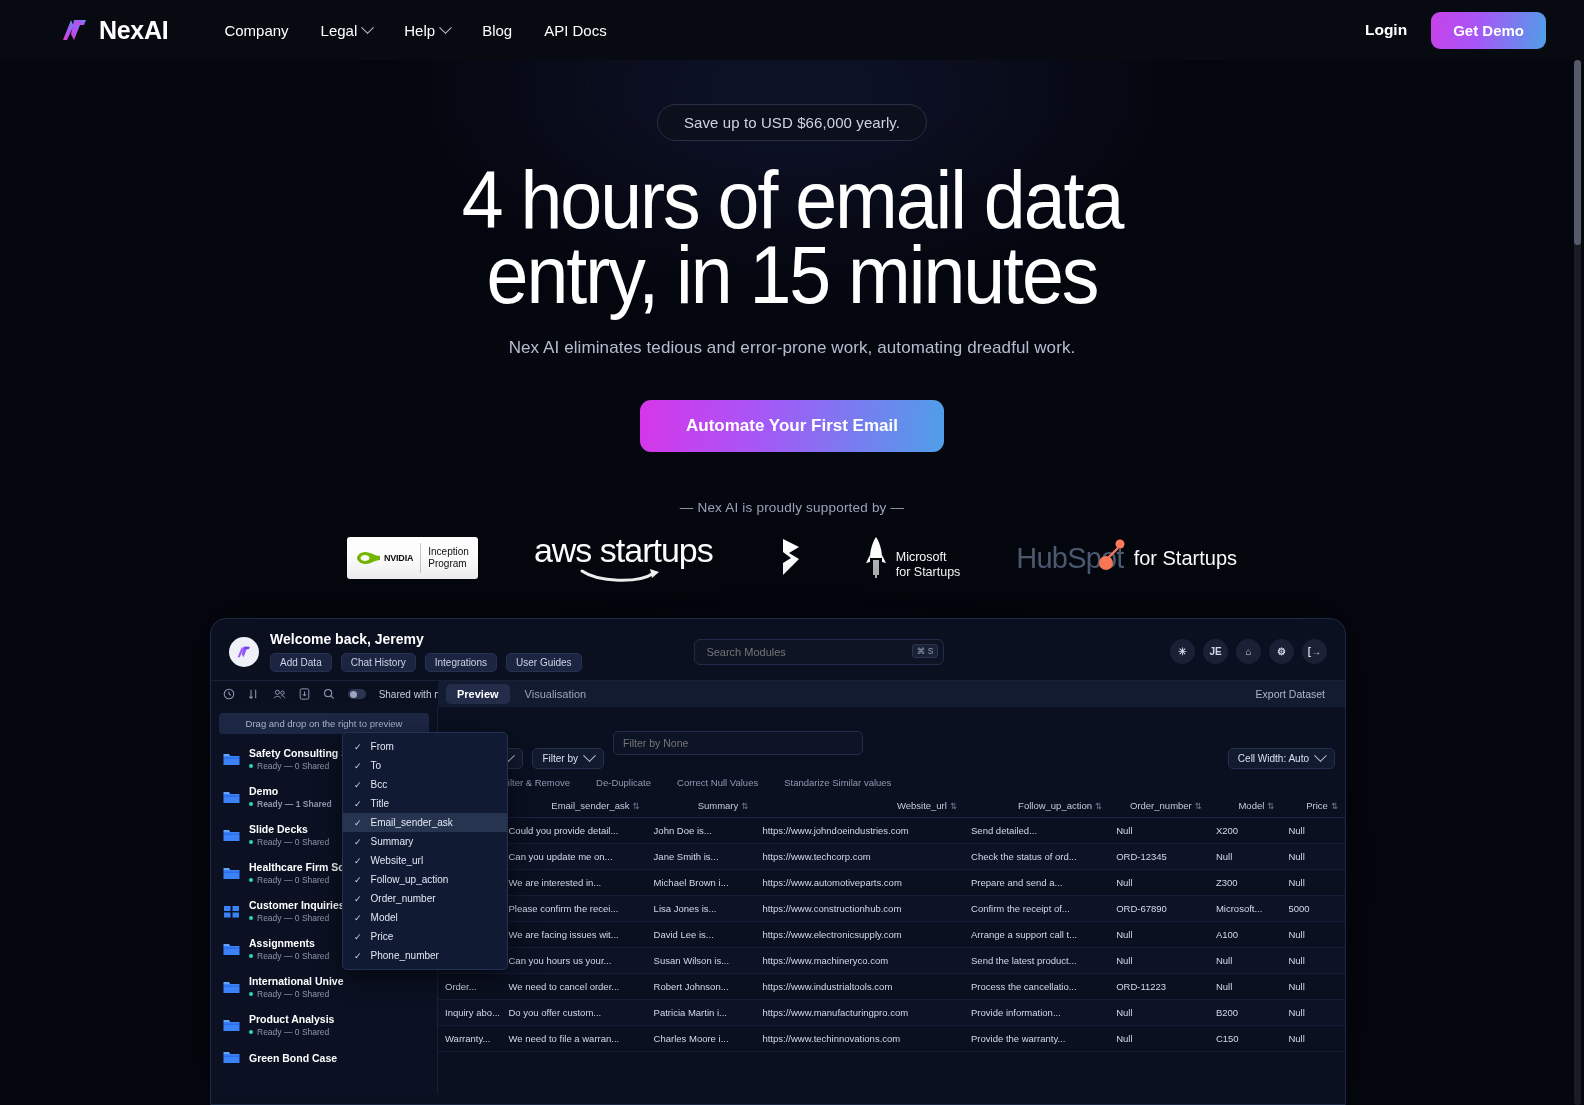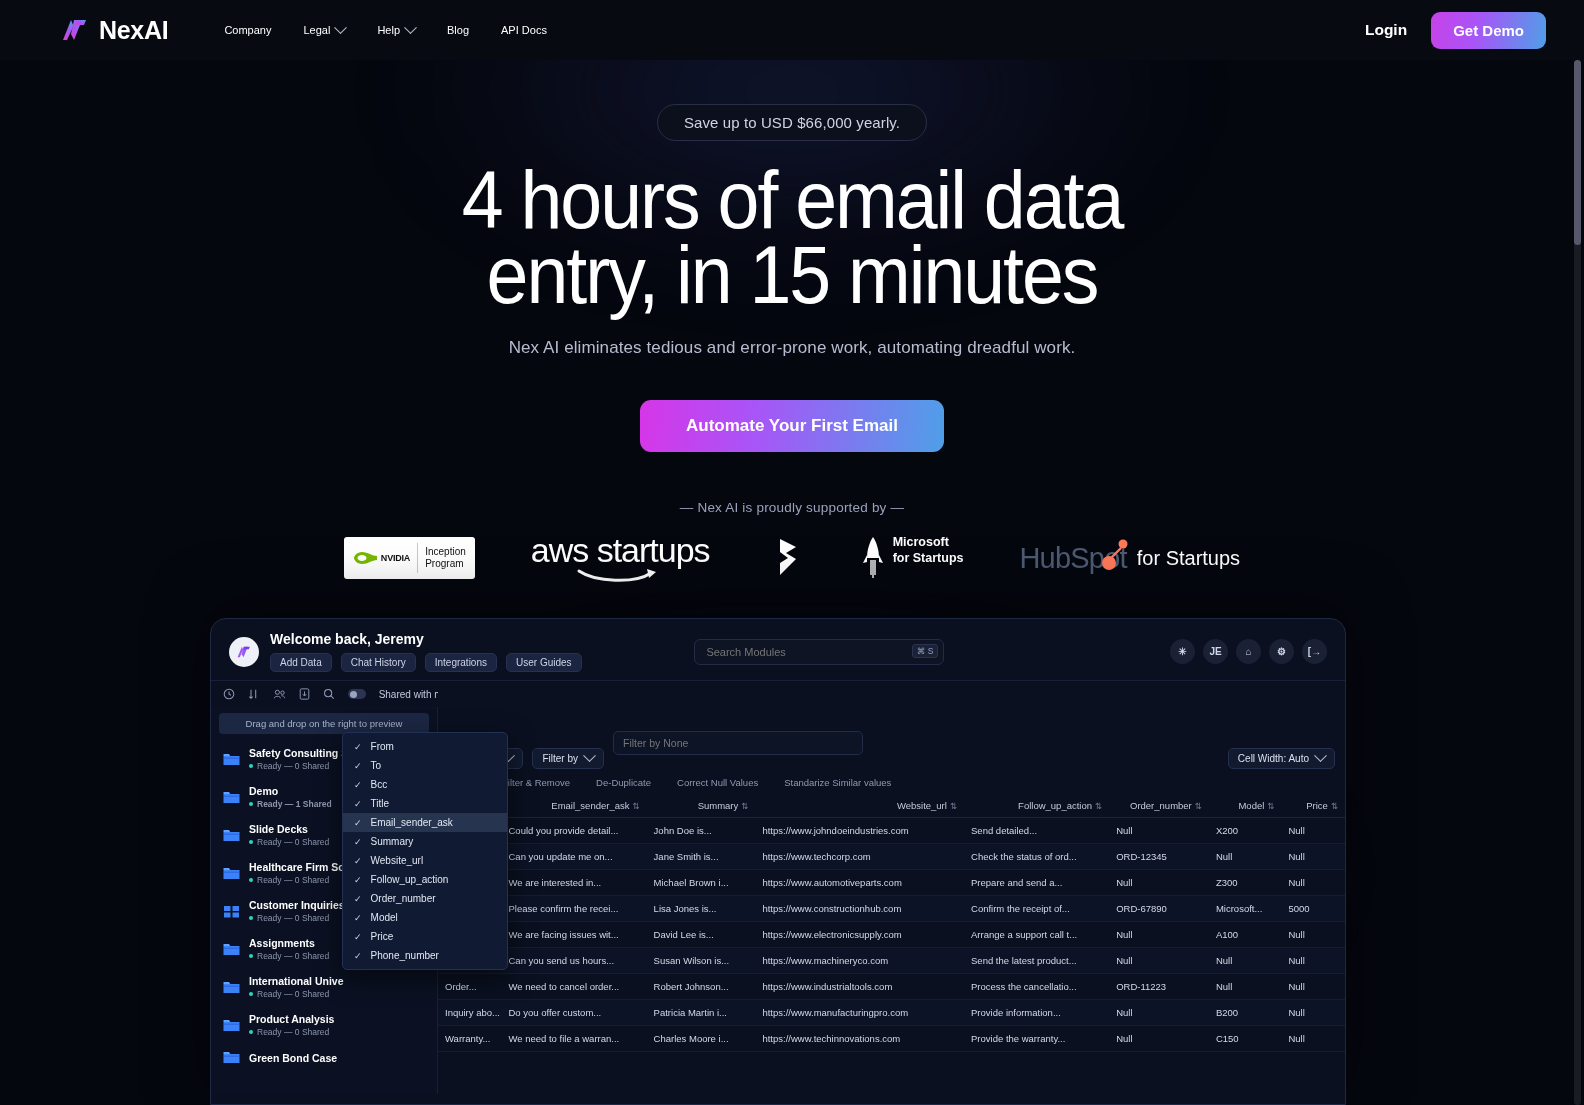--- a/index.html
+++ b/index.html
@@ -37,21 +37,21 @@
     position:relative; z-index:5;
     height:60px; display:flex; align-items:center;
     padding:0 38px 0 60px;
     background:#080a12;
   }
   .logo { display:flex; align-items:center; gap:9px; margin-right:56px; }
   .logo-mark { width:30px; height:26px; }
   .logo-text { font-size:25px; font-weight:700; letter-spacing:-.3px; color:#fff; }
   .nav-links { display:flex; align-items:center; gap:32px; }
   .nav-link {
-    font-size:11px; color:#fff; font-weight:500;
+    font-size:15px; color:#fff; font-weight:500;
     display:flex; align-items:center; gap:6px; cursor:pointer;
   }
   .chev { width:9px; height:9px; border-right:1.6px solid #b9bcc9; border-bottom:1.6px solid #b9bcc9;
           transform:rotate(45deg) translate(-2px,-2px); display:inline-block; }
   .nav-right { margin-left:auto; display:flex; align-items:center; gap:24px; }
   .login { font-size:15.5px; font-weight:600; color:#fff; cursor:pointer; }
   .demo-btn {
     font-size:15px; font-weight:600; color:#fff;
     padding:10px 22px; border-radius:9px; border:0; cursor:pointer;
     background:linear-gradient(100deg,#c742e8 0%,#a855f7 40%,#4f9fe8 100%);
@@ -84,21 +84,21 @@
   
   .supported { margin-top:48px; font-size:13.5px; color:#9aa2bb; letter-spacing:.2px; }
   .logos { margin-top:18px; display:flex; align-items:center; justify-content:center; gap:56px; }
   .nvidia-box { background:#fff; border-radius:3px; padding:6px 9px; display:flex; align-items:center; gap:7px; }
   .nv-left { display:flex; flex-direction:row; align-items:center; gap:2px; }
   .nv-name { font-size:9px; font-weight:700; color:#111; letter-spacing:-.2px; }
   .nv-div { width:1px; height:30px; background:#c9c9c9; }
   .nv-right { font-size:10px; line-height:1.18; color:#111; font-weight:500; text-align:left; }
   .aws { display:flex; flex-direction:column; align-items:center; }
   .aws-t { font-size:34px; font-weight:500; color:#fff; letter-spacing:-1px; line-height:1; }
-  .ms-logo { display:flex; align-items:flex-start; gap:9px;font-weight:bold; }
+  .ms-logo { display:flex; align-items:flex-end; gap:9px; }
   .ms-t { font-size:12.5px; line-height:1.25; color:#fff; text-align:left; }
   .hub { display:flex; align-items:center; gap:10px; }
   .hub-t { font-size:29px; font-weight:500; color:#4d5b73; letter-spacing:-.8px; }
   .hub-s { font-size:20px; color:#fff; font-weight:500; }
 
   
   .app {
     position:absolute; z-index:4; left:210px; top:618px;
     width:1136px; height:487px;
     background:#0b1020;
@@ -371,20 +371,25 @@
         </span>
       <span class="tb-ic">
           <svg width="12" height="12" viewBox="0 0 14 14">
             <circle cx="6" cy="6" r="4.2" fill="none" stroke="currentColor" stroke-width="1.2"></circle>
             <path d="M9.2 9.2 L12.5 12.5" stroke="currentColor" stroke-width="1.2"></path>
           </svg>
         </span>
       <span class="toggle"></span>
       <span class="shared-lbl">Shared with m</span>
     </div>
+    <div class="tabs">
+      <span class="tab on">Preview</span>
+      <span class="tab">Visualisation</span>
+      <span class="export">Export Dataset</span>
+    </div>
   </div>
 
   <div class="app-body">
     <div class="side">
       <div class="drag-hint">Drag and drop on the right to preview</div>
       <div id="file-list">
           <div class="file">
             <svg class="fico" viewBox="0 0 17 13">
               <path d="M0.5 3 L0.5 12 L16.5 12 L16.5 3 Z" fill="#3b82f6"></path>
               <path d="M0.5 1 L6 1 L7.2 3 L0.5 3 Z" fill="#60a5fa"></path>
@@ -566,21 +571,21 @@
               <td>We are facing issues wit...</td>
               <td>David Lee is...</td>
               <td>https://www.electronicsupply.com</td>
               <td>Arrange a support call t...</td>
               <td>Null</td>
               <td>A100</td>
               <td>Null</td>
             </tr>
             <tr>
               <td>est for...</td>
-              <td>Can you send us hours...</td>
+              <td>Can you hours us your...</td>
               <td>Susan Wilson is...</td>
               <td>https://www.machineryco.com</td>
               <td>Send the latest product...</td>
               <td>Null</td>
               <td>Null</td>
               <td>Null</td>
             </tr>
             <tr>
               <td>Order...</td>
               <td>We need to cancel order...</td>

